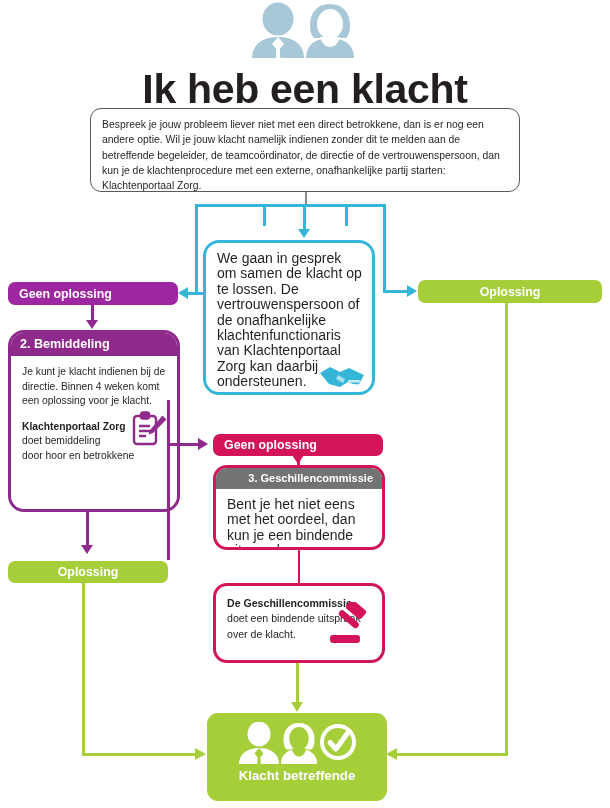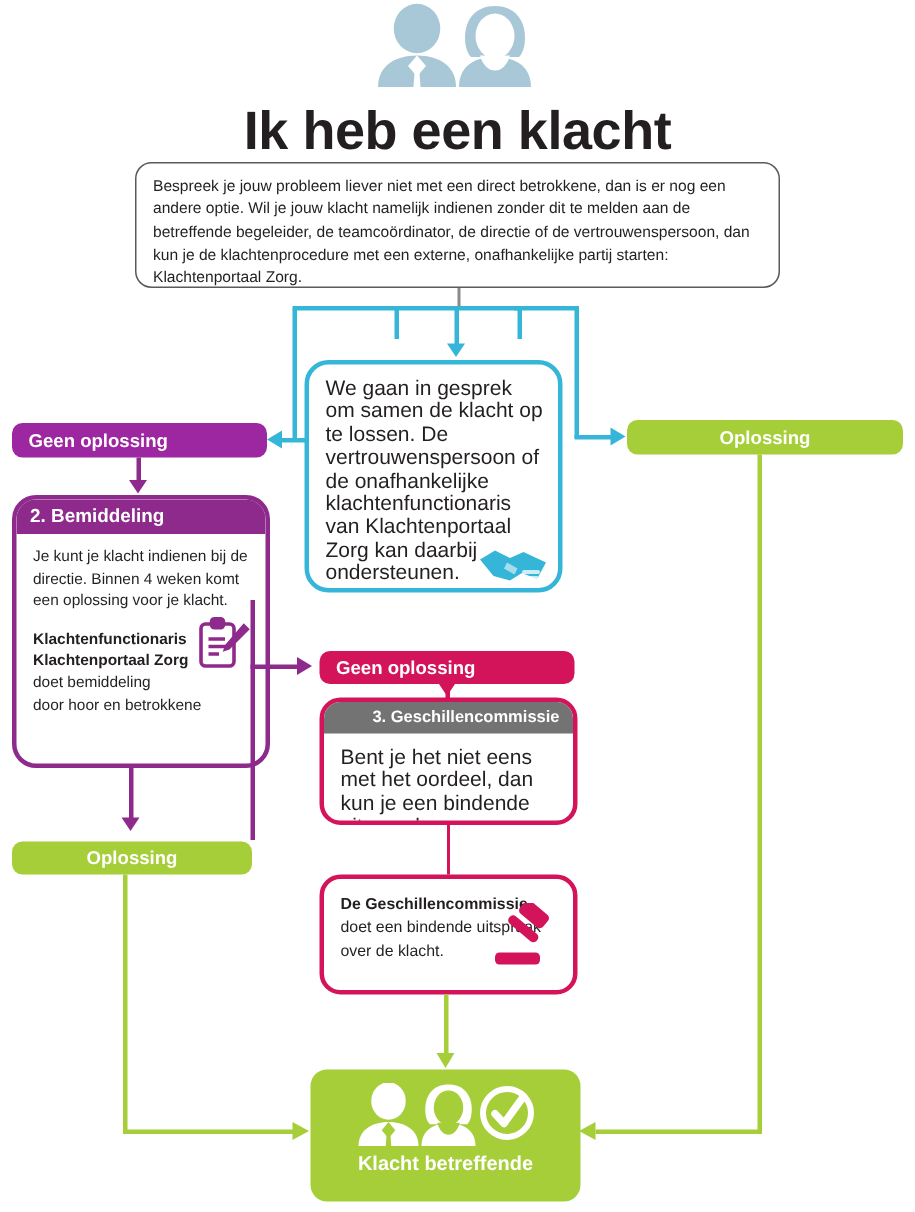--- a/index.html
+++ b/index.html
@@ -8,21 +8,21 @@
     font-family:"Liberation Sans","DejaVu Sans",sans-serif;
     -webkit-font-smoothing:antialiased;
   }
   .canvas{position:absolute;inset:0;}
   .abs{position:absolute;}
 
   
   #people-top{left:248px;top:2px;width:114px;height:58px;}
   #page-title{
     left:0;top:66px;width:610px;text-align:center;
-    font-size:36px;font-weight:bold;color:#231f20;letter-spacing:-0.3px;
+    font-size:41px;font-weight:bold;color:#231f20;letter-spacing:-0.3px;
   }
   #intro-box{
     left:90px;top:108px;width:430px;height:84px;
     border:1.6px solid #5a5a5a;border-radius:11px;background:#fff;
     box-sizing:border-box;padding:8px 11px 24px 11px;
   }
   #intro-box p{
     margin:0;font-size:10.4px;line-height:15.3px;color:#231f20;
   }
 
@@ -198,21 +198,20 @@
 
   <div class="line v-green abs" style="left:505px;top:303px;height:452px;"></div>
   <div class="line h-green abs" style="left:397px;top:753px;width:111px;"></div>
   <div class="arrow arr-left abs" style="left:386px;top:748px;border-right:11px solid #a6ce39;"></div>
 
   <div class="abs card" id="box-bemiddeling">
     <div class="hdr">2. Bemiddeling</div>
     <div class="body">
       <div>Je kunt je klacht indienen bij de directie. Binnen 4 weken komt een oplossing voor je klacht.</div>
       <div style="height:11px"></div>
-      <div class="strong">Klachtenfunctionaris</div>
       <div class="strong">Klachtenportaal  Zorg</div>
       <div>doet bemiddeling</div>
       <div>door hoor en betrokkene</div>
       <span class="icon-inline" id="clipboard-icon">
         <svg width="40" height="40" viewBox="0 0 40 40" xmlns="http://www.w3.org/2000/svg">
           <g fill="none" stroke="#8e2a8b" stroke-width="2.4">
             <rect x="5" y="6" width="22" height="28" rx="3"></rect>
             <rect x="12" y="2.5" width="8" height="6" rx="2" fill="#8e2a8b"></rect>
             <line x1="10" y1="16" x2="21" y2="16"></line>
             <line x1="10" y1="21" x2="21" y2="21"></line>

